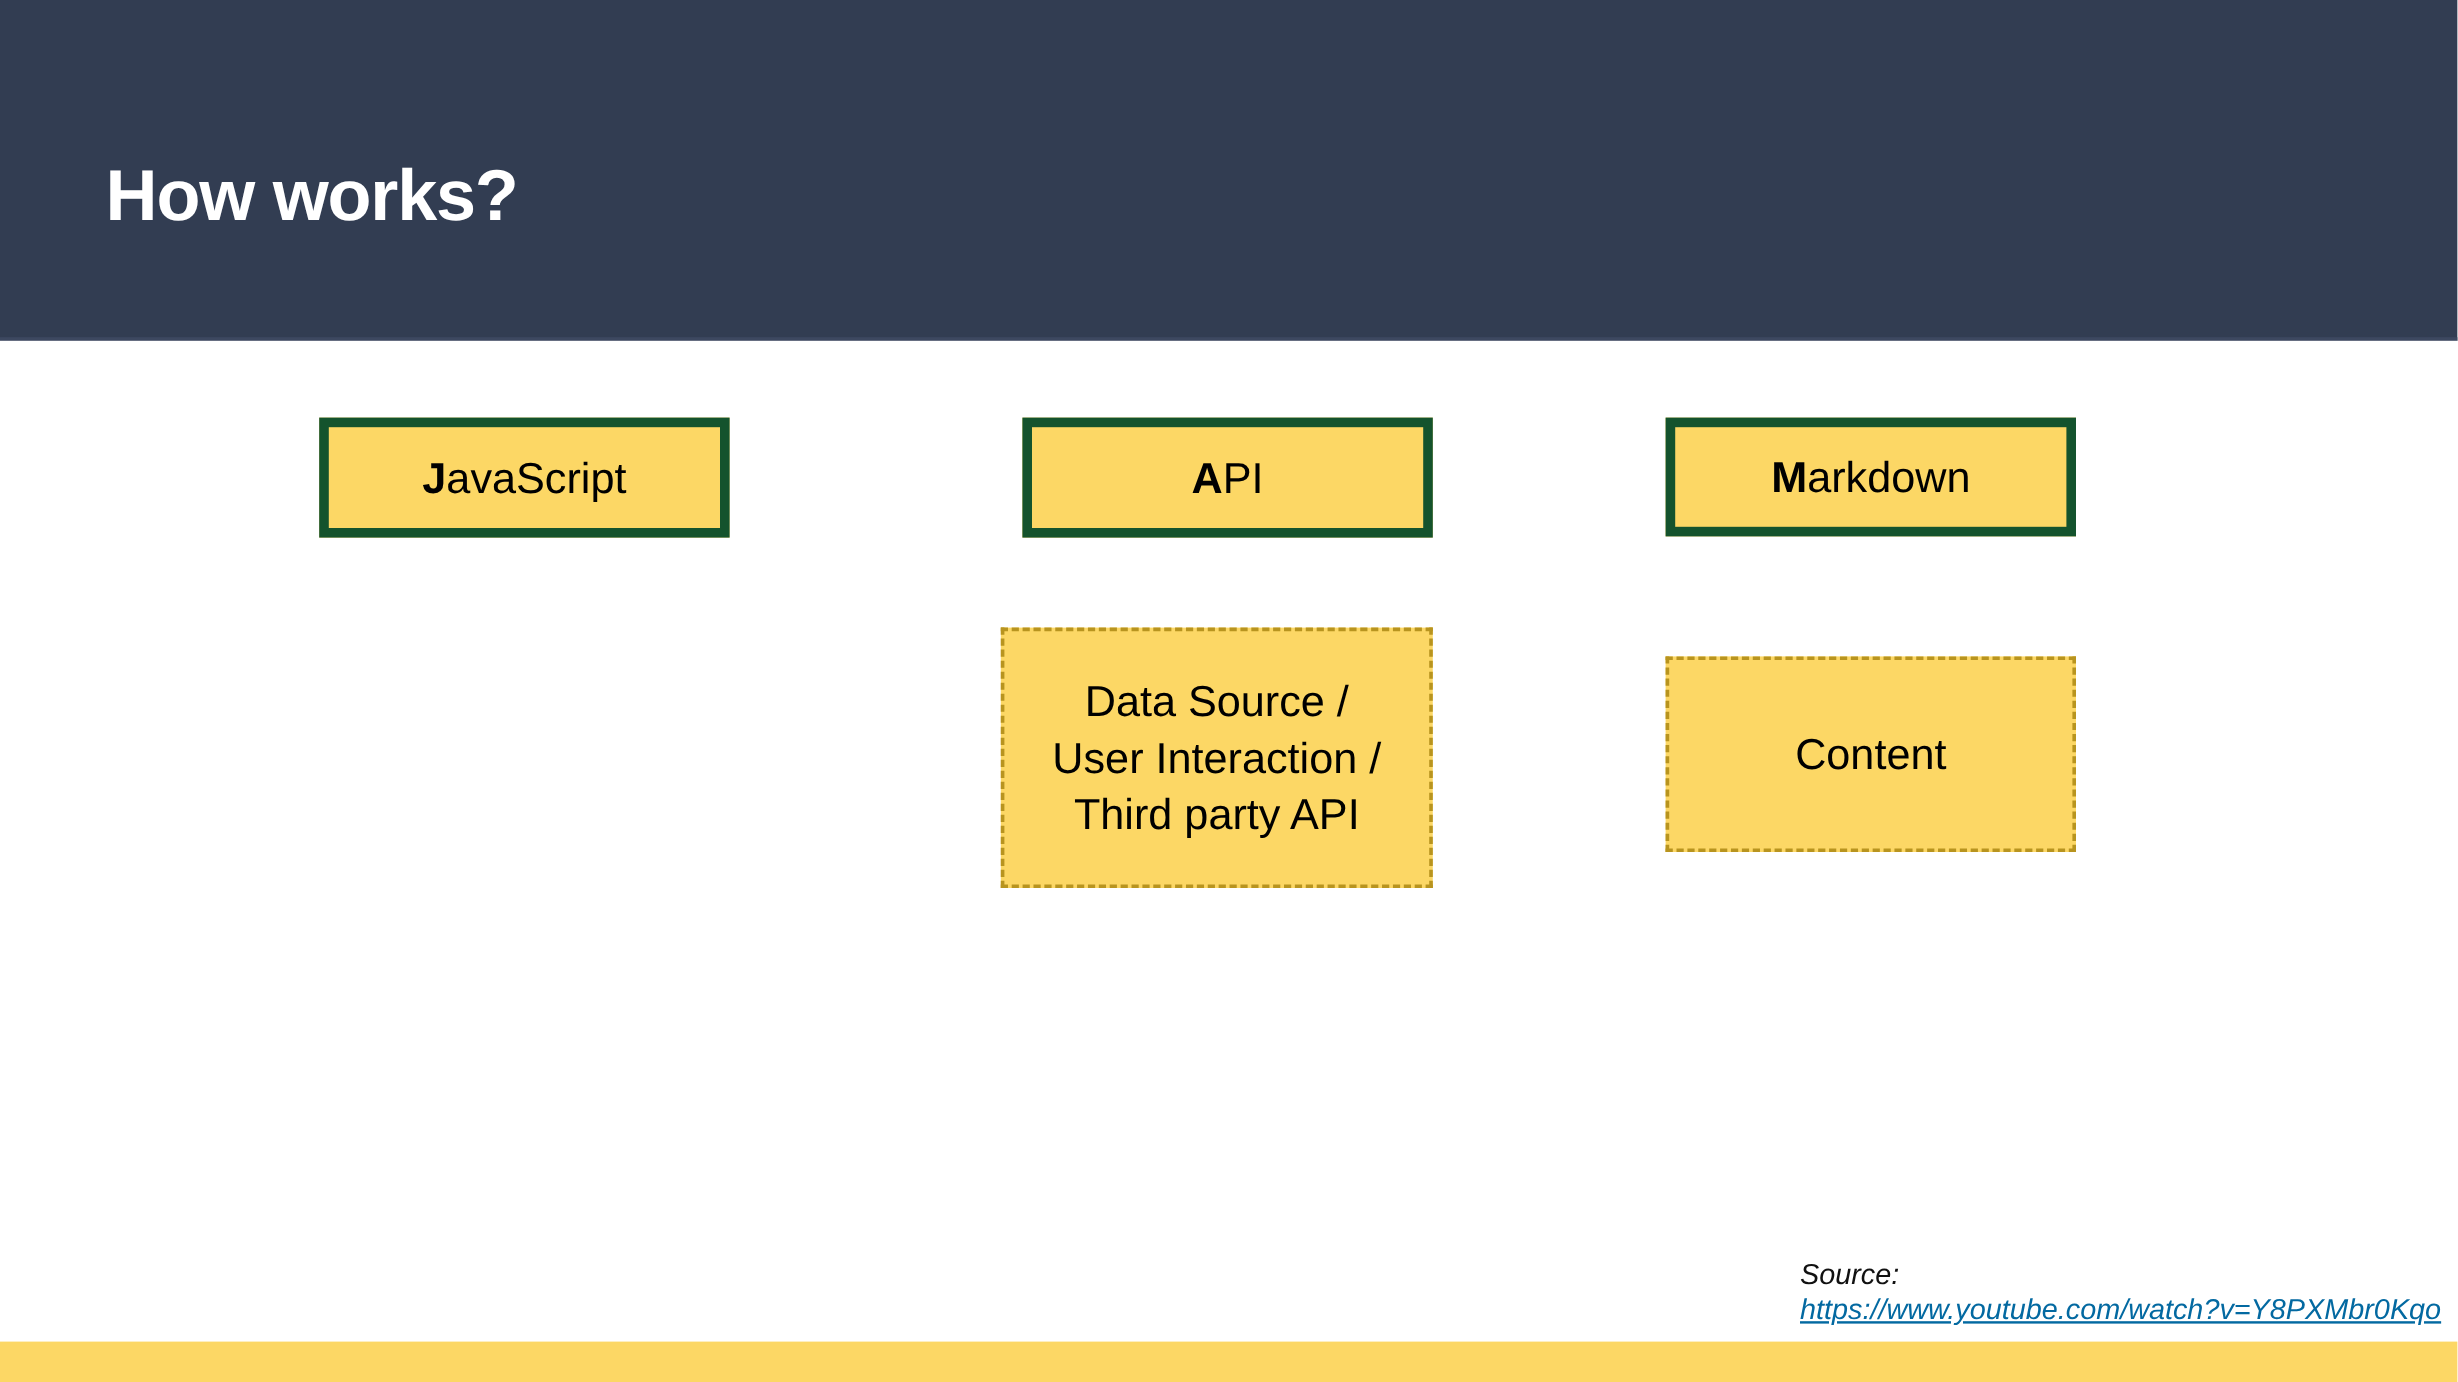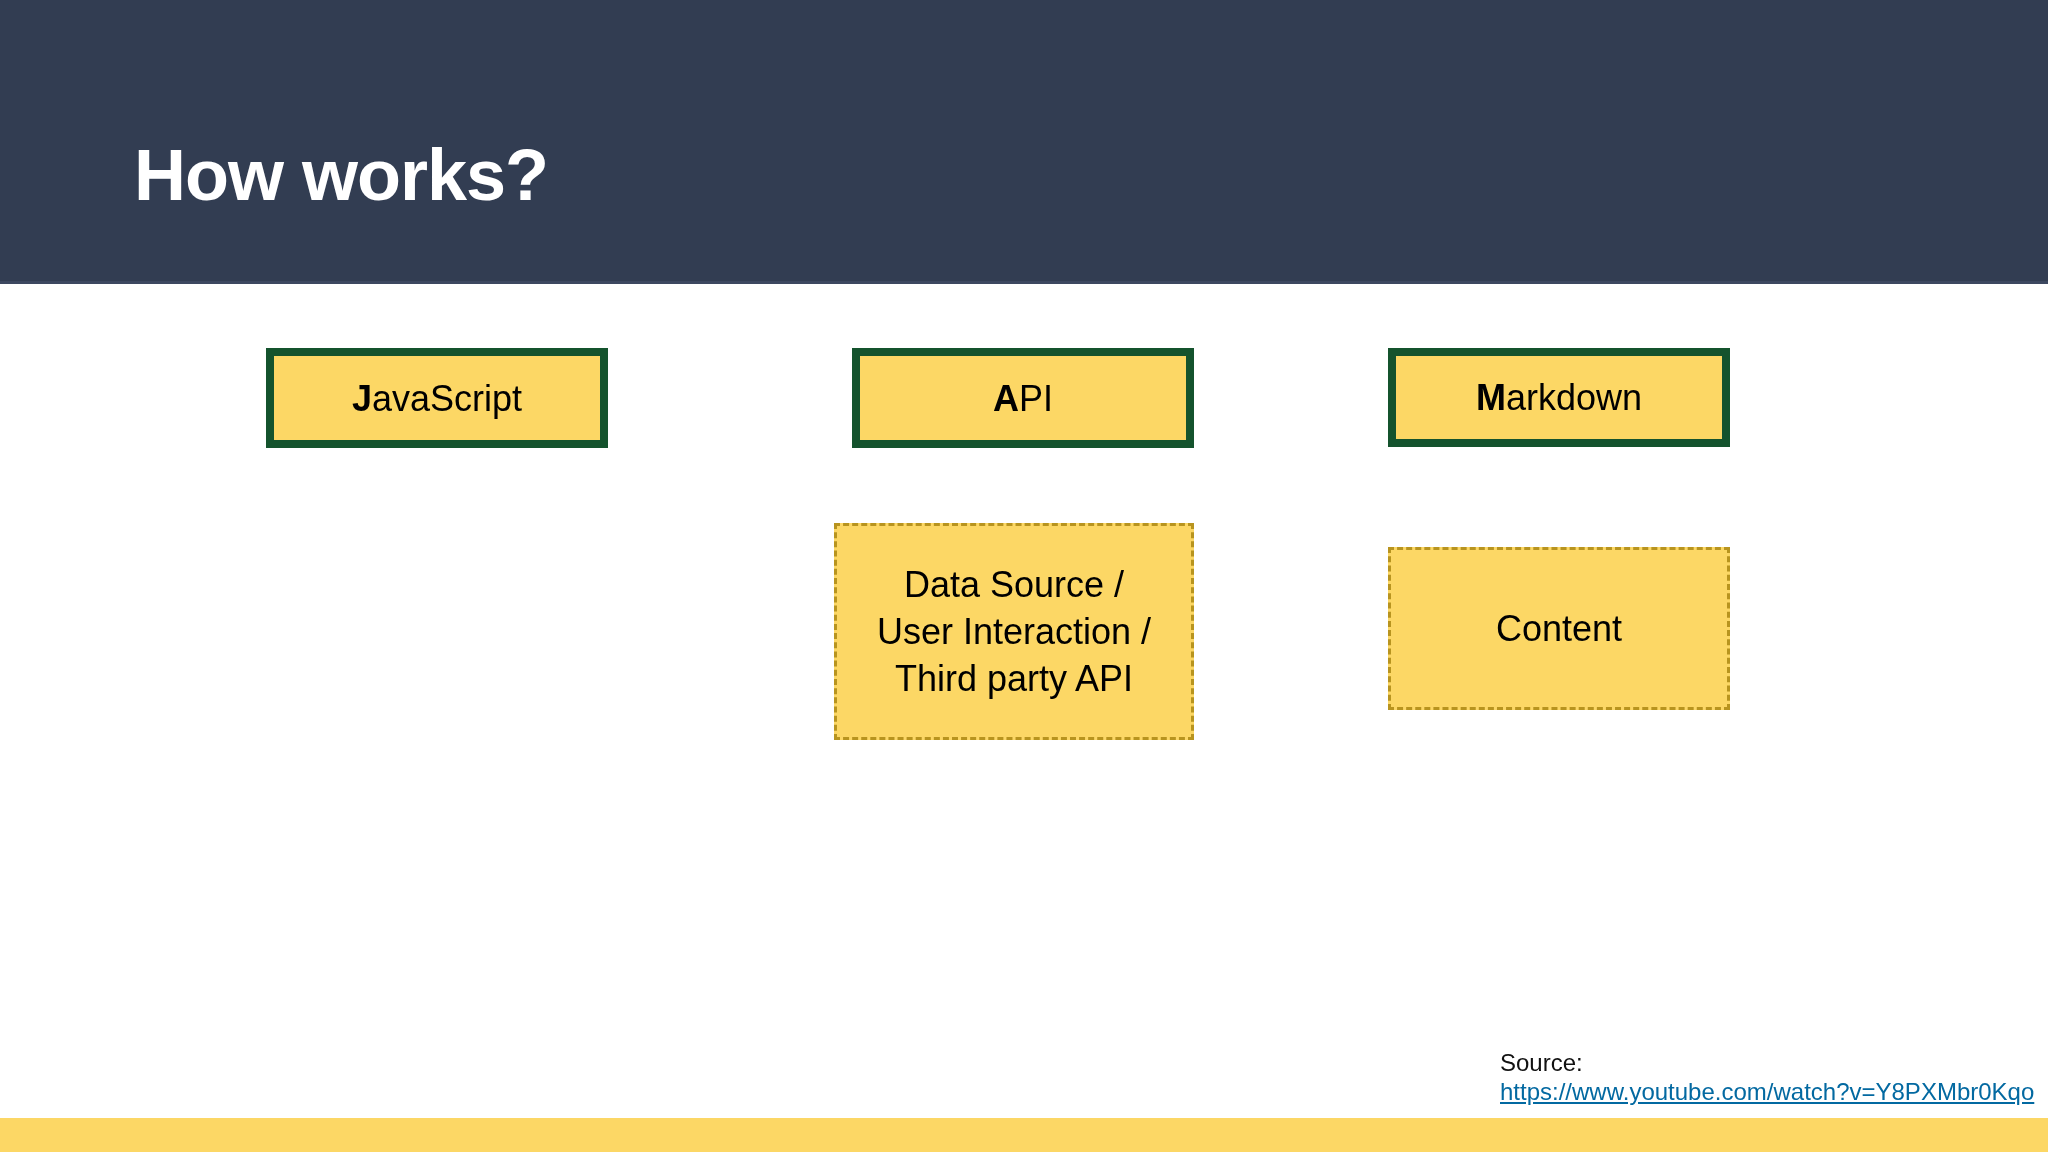--- a/index.html
+++ b/index.html
@@ -22,28 +22,27 @@
     top: 0;
     width: 2048px;
     height: 284px;
     background: #323D52;
     box-sizing: border-box;
     border-bottom: 3px solid #3d4860;
   }
   .header-title {
     position: absolute;
     left: 88px;
-    top: 132px;
-    font-size: 72px;
+    top: 120px;
+    font-size: 60px;
     line-height: 86px;
     font-weight: bold;
     color: #ffffff;
     letter-spacing: -1px;
     white-space: nowrap;
-    margin-left: 46px;
   }
 
   
   .canvas {
     position: absolute;
     left: 0;
     top: 284px;
     width: 2048px;
     height: 834px;
     background: #ffffff;
@@ -79,20 +78,21 @@
 
   
   .source {
     position: absolute;
     left: 1500px;
     top: 1048px;
     font-size: 24px;
     line-height: 29px;
     color: #111111;
     white-space: nowrap;
+    font-style: italic;
   }
   .source .source-label { display: block; }
   .source .source-url {
     display: block;
     color: #0369a1;
     text-decoration: underline;
     cursor: pointer;
   }
 
   

